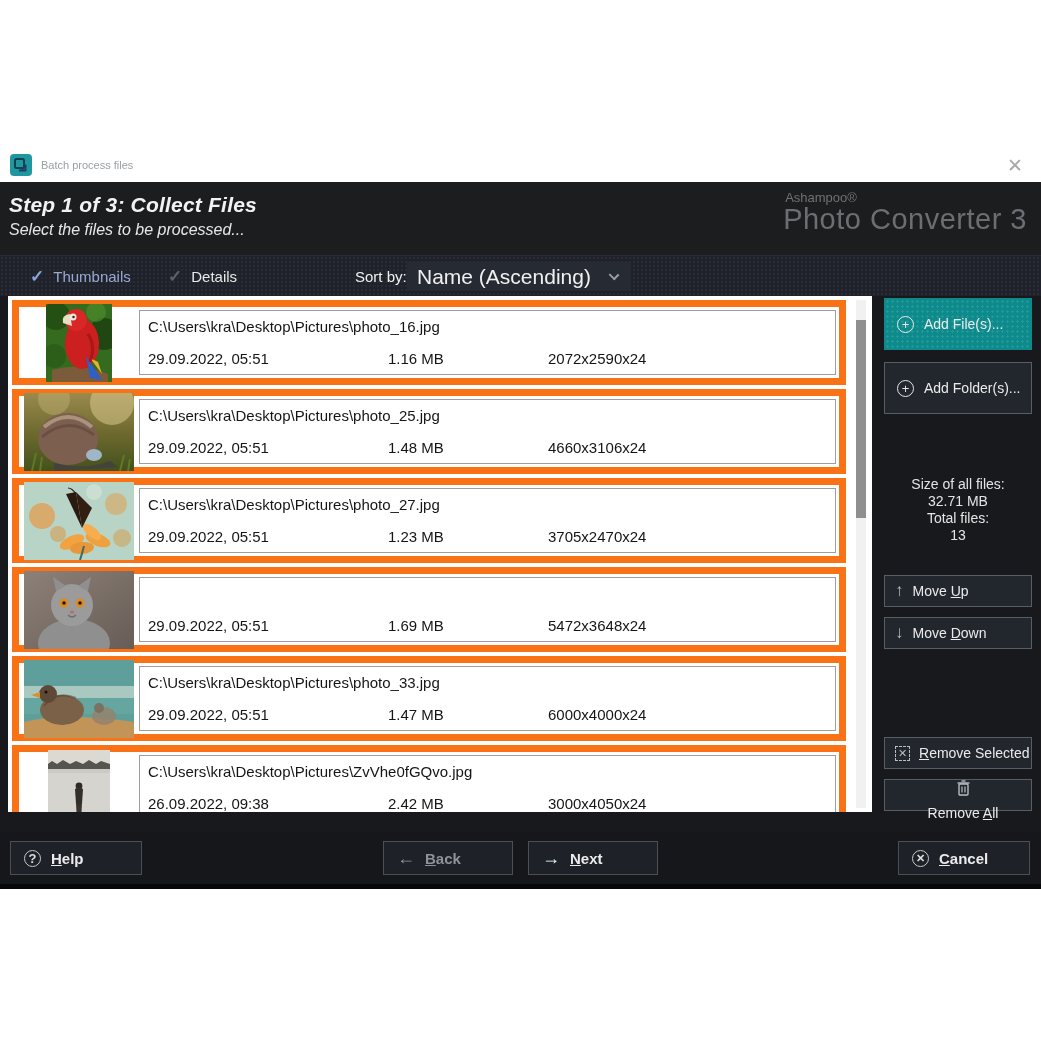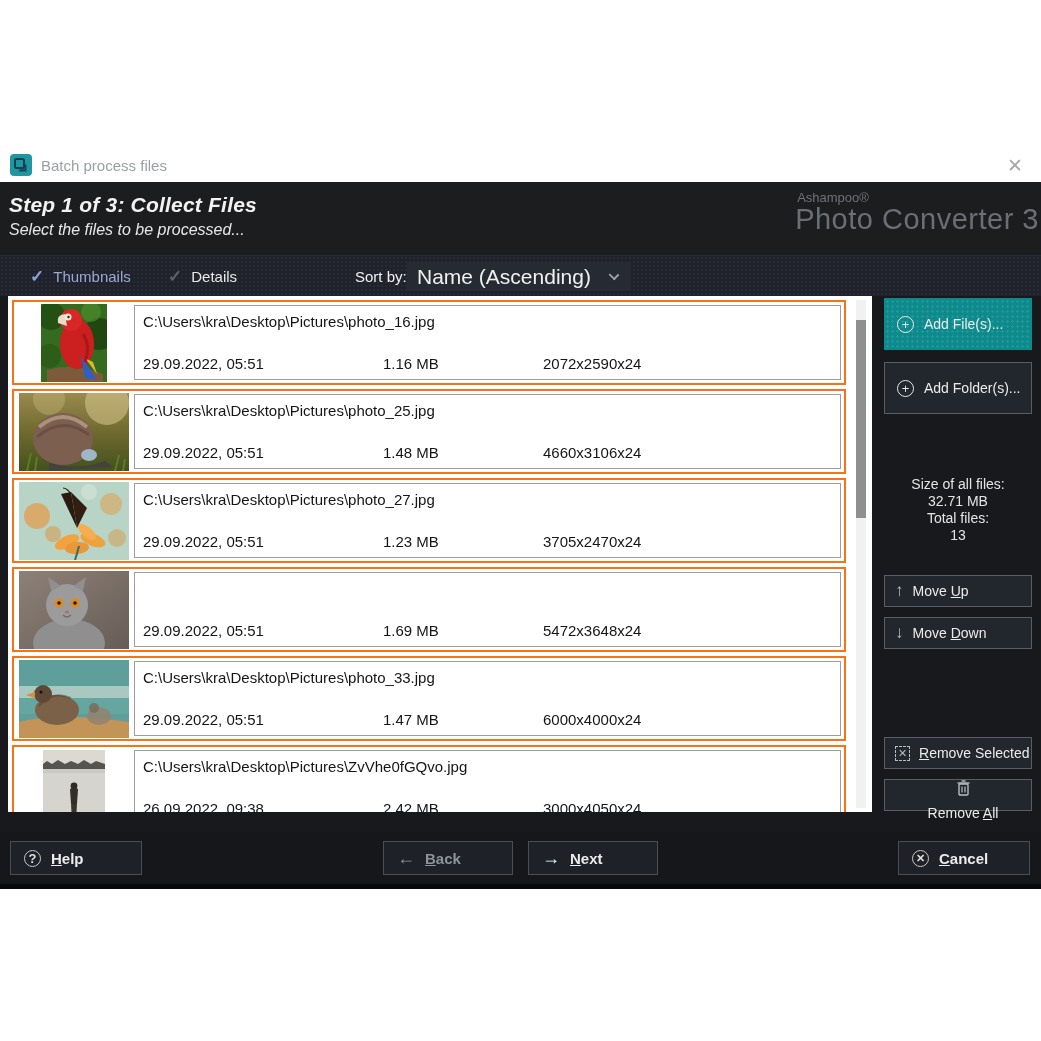--- a/index.html
+++ b/index.html
@@ -3,28 +3,28 @@
 <meta charset="utf-8">
 <style>
   * { margin:0; padding:0; box-sizing:border-box; }
   html,body { width:1041px; height:1041px; background:#ffffff; overflow:hidden;
               font-family:"Liberation Sans", sans-serif; }
   .window { position:absolute; left:0; top:148px; width:1041px; height:741px; }
 
   
   .titlebar { height:34px; background:#ffffff; display:flex; align-items:center; padding:0 10px; }
   .app-icon { width:22px; height:22px; margin-right:9px; flex:0 0 auto; }
-  .win-title { color:#9aa0a4; font-size:15px; flex:1; }
+  .win-title { color:#9aa0a4; font-size:11px; flex:1; }
   .close-btn { color:#a8a8a8; font-size:19px; line-height:19px; padding:0 8px; cursor:default; }
 
   
   .header { height:73px; background:#1b1d1f; position:relative; padding:11px 0 0 9px; }
   .header-title { color:#f2f2f2; font-size:21px; font-style:italic; font-weight:bold; letter-spacing:.2px; }
   .header-sub { color:#e6e6e6; font-size:16px; font-style:italic; margin-top:4px; }
-  .brand { position:absolute; right:2px; top:8px; color:#6f7276; }
+  .brand { position:absolute; right:14px; top:8px; color:#6f7276; }
   .brand-top { font-size:13px; padding-left:2px; }
   .brand-bottom { font-size:29px; font-weight:300; color:#6b6e72; letter-spacing:.5px; margin-top:-2px; }
 
   
   .toolbar { height:41px; background:#1f222a; border-top:1px solid #262c3a; position:relative;
              background-image:radial-gradient(rgba(255,255,255,0.045) 1px, transparent 1.2px);
              background-size:4px 4px; }
   .tb-item { position:absolute; top:0; height:40px; display:flex; align-items:center; gap:9px; font-size:15px; }
   .tab-thumbnails { left:30px; color:#98a9d4; }
   .tab-thumbnails .check { color:#8ca4dc; }
@@ -36,21 +36,21 @@
              display:flex; align-items:center; padding-left:10px; position:absolute; font-size:21px; }
   .sort-dd .chev { position:absolute; right:13px; top:9px; width:8px; height:8px;
                    border-right:2px solid #9aa0a8; border-bottom:2px solid #9aa0a8;
                    transform:rotate(45deg) scaleY(.9); }
 
   
   .content { position:relative; height:536px; background:#17191d; }
 
   .file-list { position:absolute; left:8px; top:0; width:864px; height:516px; background:#ffffff;
                padding:4px; overflow:hidden; }
-  .file-row { height:85px; margin:0 22px 4px 0; border:2px solid #f97316; display:flex; background:#fff; }
+  .file-row { height:85px; margin:0 22px 4px 0; border:7px solid #f97316; display:flex; background:#fff; }
   .thumb-cell { width:120px; display:flex; align-items:center; justify-content:center; flex:0 0 auto; }
   .row-box { flex:1; border:1px solid #9e9e9e; margin:3px 3px 3px 0; position:relative;
              font-size:15px; color:#151515; }
   .row-path { position:absolute; top:7px; left:8px; white-space:nowrap; }
   .row-meta { position:absolute; bottom:7px; left:8px; right:8px; display:grid;
               grid-template-columns:240px 160px auto; }
 
   .vscroll { position:absolute; right:6px; top:4px; width:10px; height:508px; background:#f1f1f1; }
   .vthumb  { position:absolute; left:0; top:20px; width:10px; height:198px; background:#8f8f8f; }
 

